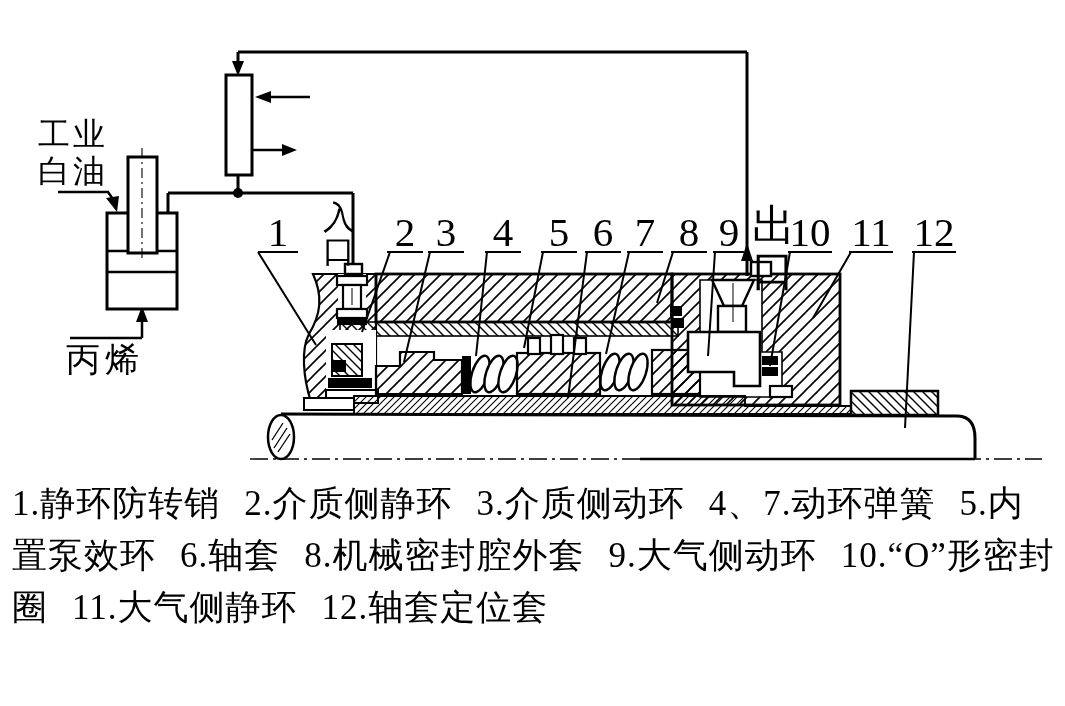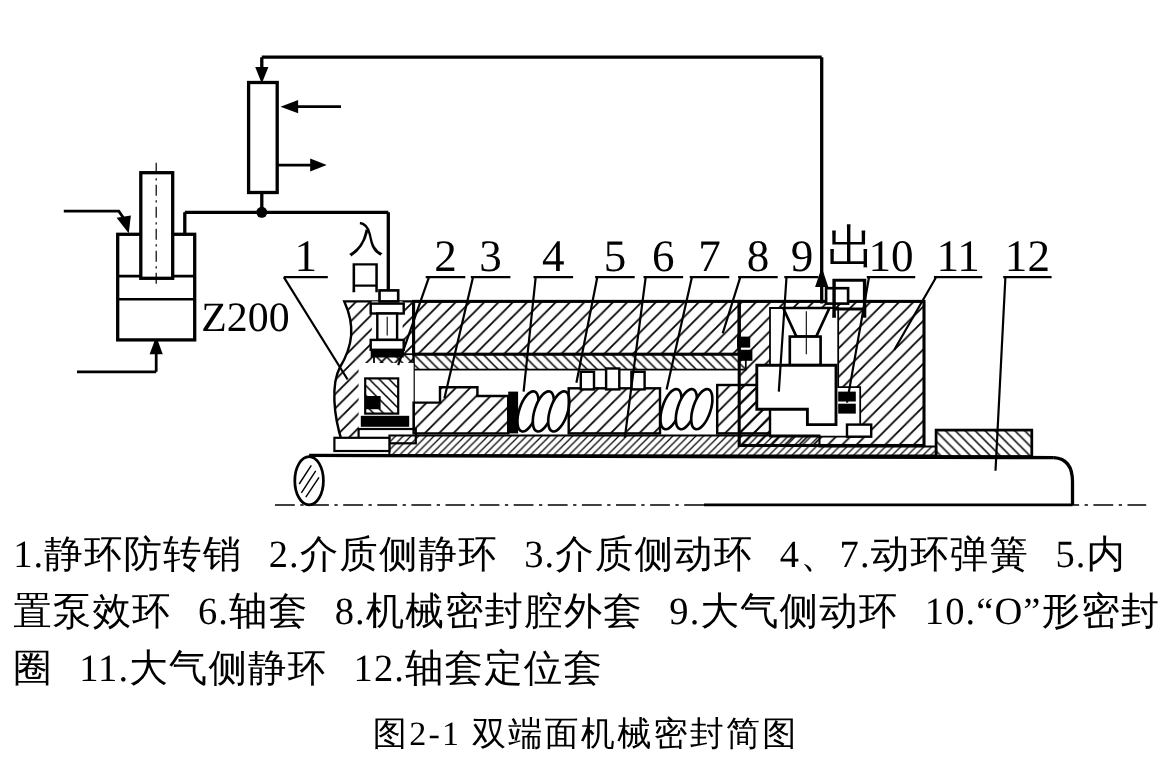--- a/index.html
+++ b/index.html
@@ -1,20 +1,20 @@
 <!DOCTYPE html>
 <html><head>
 <meta charset="utf-8">
 <style>
   html,body{margin:0;padding:0;background:#fff;}
   .stage{position:relative;width:1065px;height:706px;background:#fff;overflow:hidden;
          font-family:"Liberation Serif",serif;color:#000;}
   svg{position:absolute;left:0;top:0;}
   .cjk{position:absolute;font-family:"Liberation Serif",serif;color:#000;line-height:1.15;}
-  .stack{word-break:break-all;line-height:1.05;}
+  .stack{word-break:break-all;line-height:1.05;text-align:right;}
   .wrap2{word-break:break-all;}
   .co{font-family:"Liberation Serif",serif;font-size:41px;fill:#000;}
   .legend{position:absolute;left:12px;right:8px;top:478px;font-size:35px;line-height:1.48;
           font-family:Liberation Serif, serif;letter-spacing:1px;}
   .legend-item{margin-right:24px;}
   .caption{position:absolute;left:0;width:100%;top:646px;text-align:center;font-size:31px;
            letter-spacing:2px;font-family:"Liberation Serif",serif;}
 </style>
 </head>
 <body>
@@ -158,21 +158,21 @@
       <text class="co" x="603" y="246">6</text>
       <text class="co" x="645" y="246">7</text>
       <text class="co" x="689" y="246">8</text>
       <text class="co" x="729" y="246">9</text>
       <text class="co" x="810" y="246">10</text>
       <text class="co" x="871" y="246">11</text>
       <text class="co" x="934" y="246">12</text>
     </g>
   </svg>
 
-  <div class="cjk" style="left:183px;top:268px;font-size:38px;">Z200</div>
+  <div class="cjk wrap2" style="left:38px;top:116px;width:76px;font-size:32px;letter-spacing:3px;">工业白油</div>
+  <div class="cjk" style="left:66px;top:340px;font-size:34px;letter-spacing:5px;">丙烯</div>
   <div class="cjk stack" style="left:317px;top:201px;width:38px;font-size:32px;">入口</div>
   <div class="cjk stack" style="left:752px;top:203px;width:38px;font-size:43px;">出口</div>
 
   <div class="legend"><span class="legend-item"><span>1.</span><span>静环防转销</span></span><span class="legend-item"><span>2.</span><span>介质侧静环</span></span><span class="legend-item"><span>3.</span><span>介质侧动环</span></span><span class="legend-item"><span>4、7.</span><span>动环弹簧</span></span><span class="legend-item"><span>5.</span><span>内置泵效环</span></span><span class="legend-item"><span>6.</span><span>轴套</span></span><span class="legend-item"><span>8.</span><span>机械密封腔外套</span></span><span class="legend-item"><span>9.</span><span>大气侧动环</span></span><span class="legend-item"><span>10.</span><span>“O”形密封圈</span></span><span class="legend-item"><span>11.</span><span>大气侧静环</span></span><span class="legend-item"><span>12.</span><span>轴套定位套</span></span></div>
 
-  <div class="caption">图2-1 双端面机械密封简图</div>
 
 </div>
 
 </body></html>

